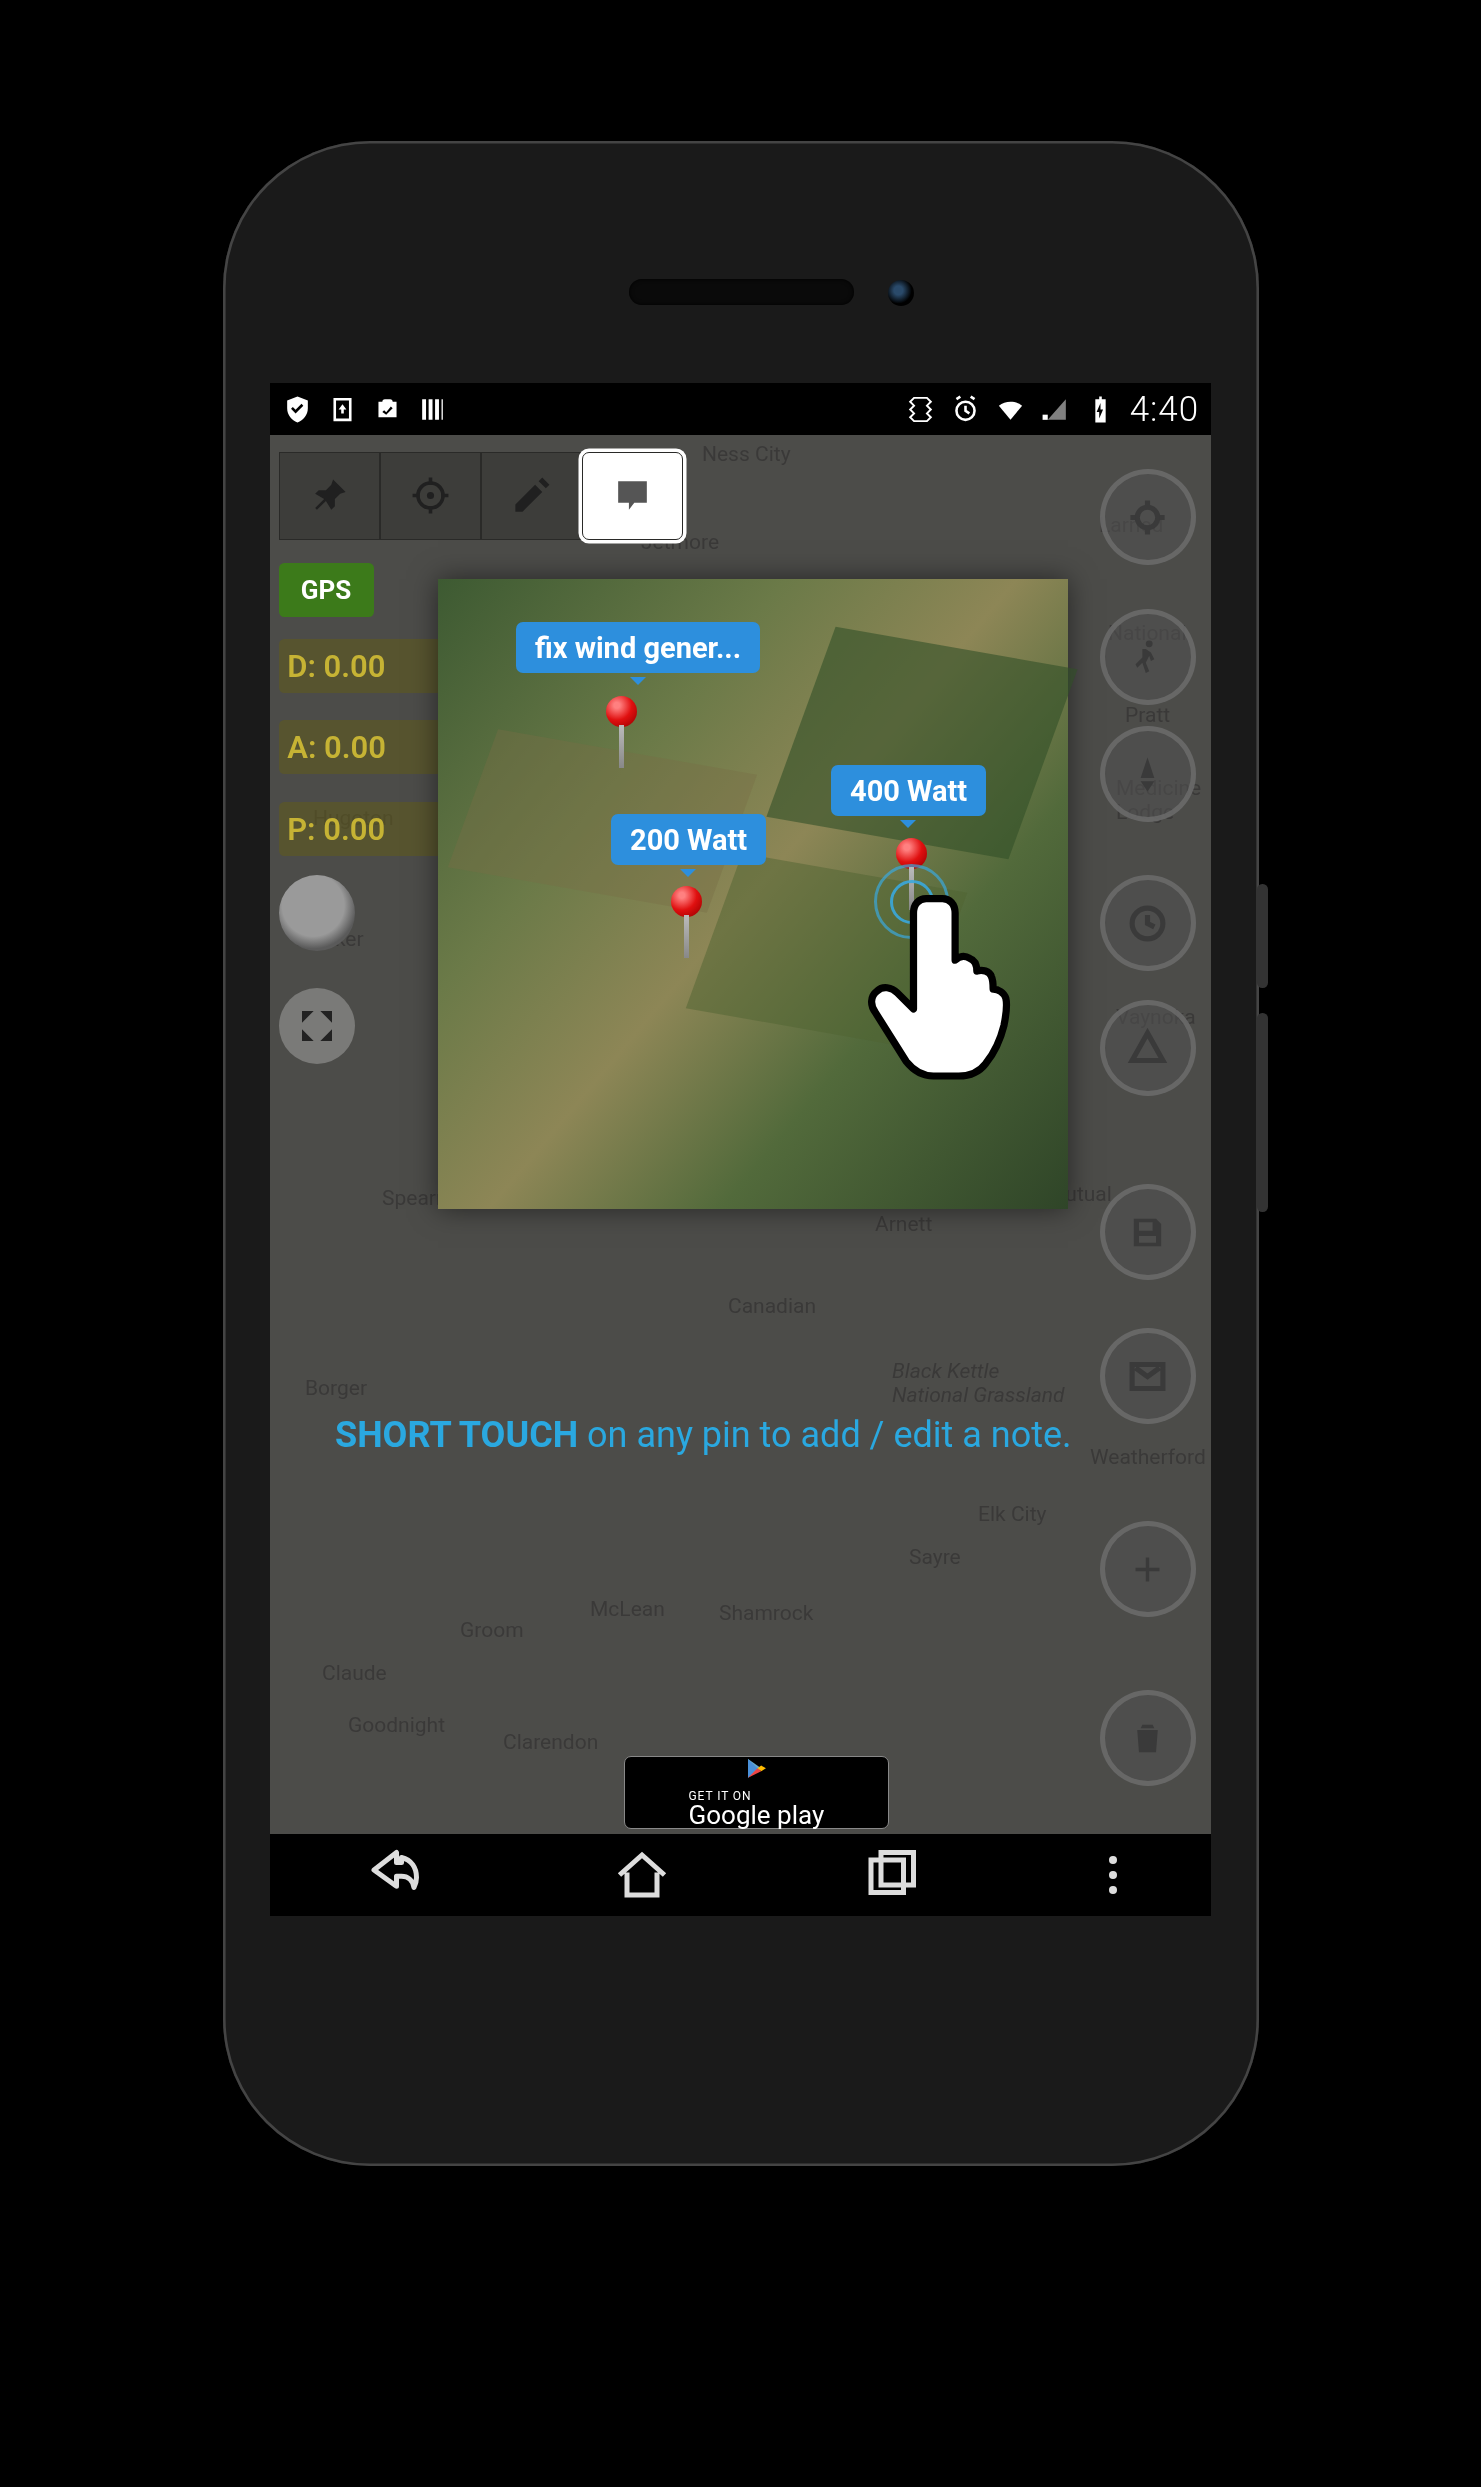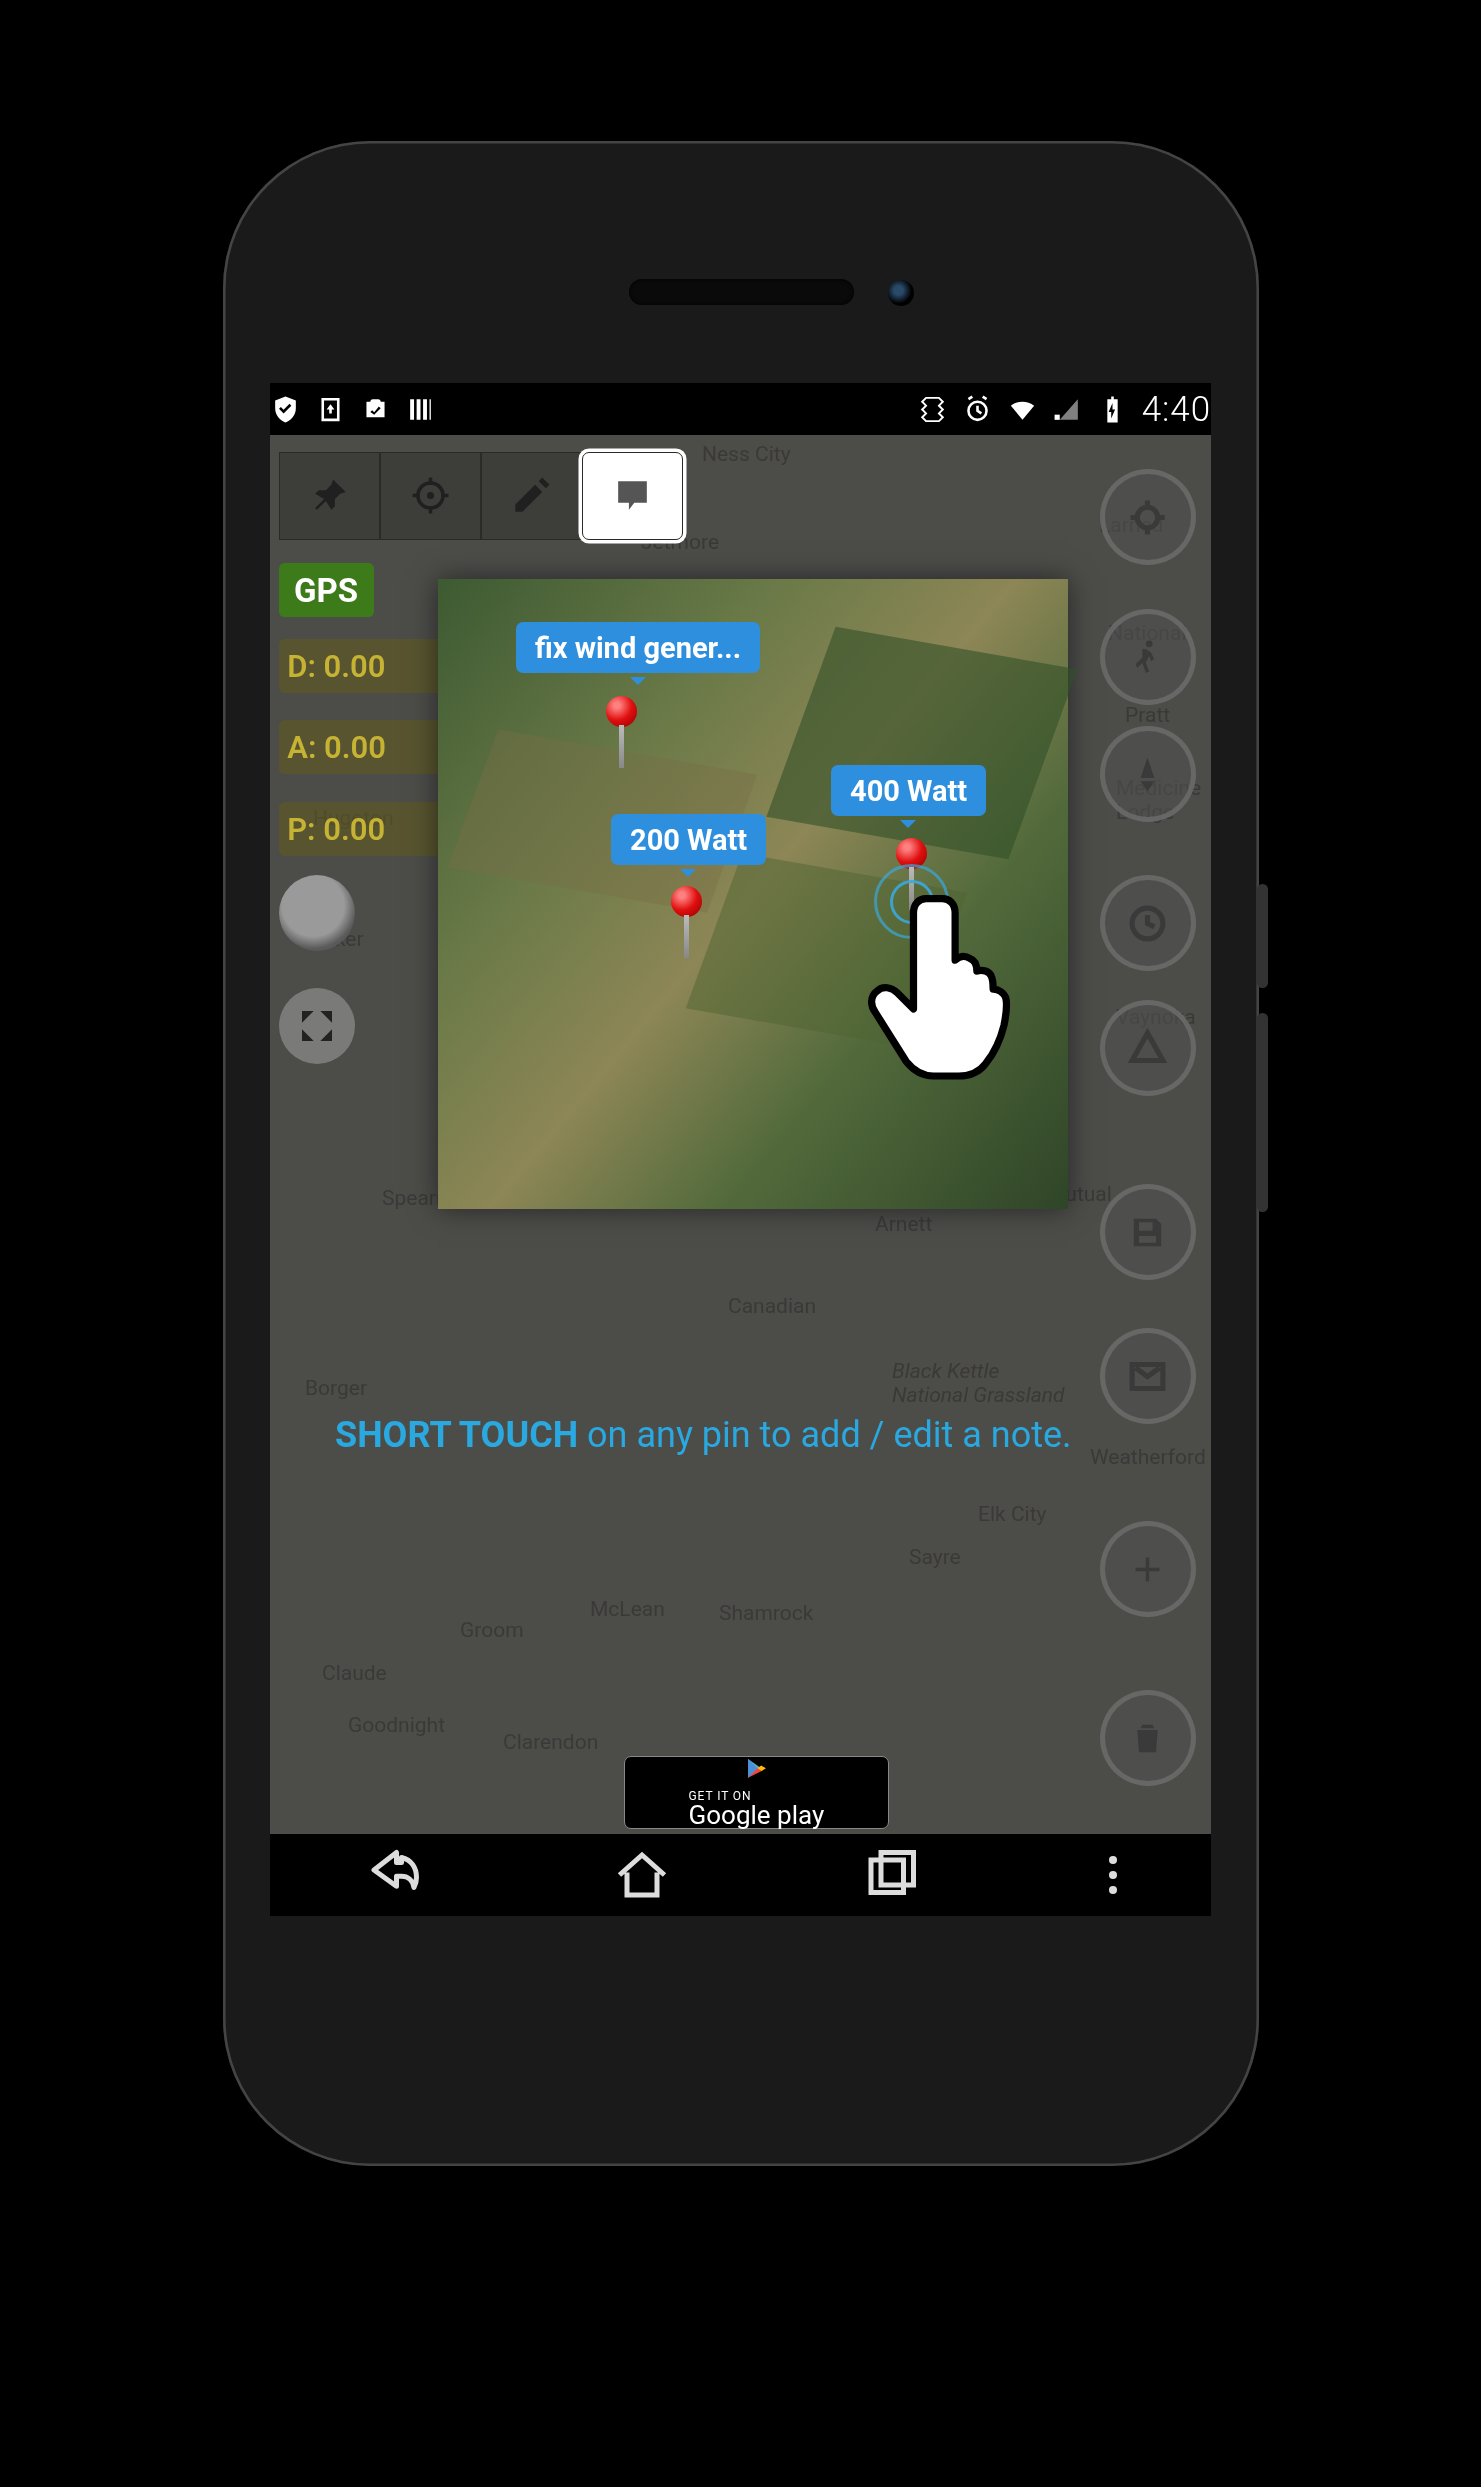--- a/index.html
+++ b/index.html
@@ -1,36 +1,36 @@
 <!DOCTYPE html>
 <html style="font-size:14px"><head>
 <meta charset="utf-8">
 <style>
   html,body{margin:0;padding:0;background:#000;width:1482px;height:2487px;overflow:hidden;font-family:Roboto,Arial,sans-serif;}
   .phone{position:absolute;left:223px;top:141px;width:1036px;height:2025px;border-radius:147px;background:#1a1a1a;box-shadow:0 0 0 2.6px #444 inset,0 0 26px #000;}
   .screen{position:absolute;left:47px;top:242px;width:941px;height:1533px;background:#3b3b38;overflow:hidden;}
   .earpiece{position:absolute;left:406px;top:138px;width:225px;height:26px;border-radius:13px;background:#0a0a0a;box-shadow:inset 0 0 4.3px #000;}
   .camera{position:absolute;left:665px;top:139px;width:26px;height:26px;border-radius:50%;background:radial-gradient(circle at 40% 40%,#2a4a6a 20%,#000 60%);}
   
-  .statusbar{height:52px;background:#000;color:#fff;display:flex;align-items:center;font-size:33px;padding:0 0;}
+  .statusbar{height:52px;background:#000;color:#fff;display:flex;align-items:center;font-size:33px;padding:0 12px;}
   .statusbar .left{display:flex;align-items:center;gap:14px;}
   .statusbar .right{margin-left:auto;display:flex;align-items:center;gap:14px;}
   .statusbar svg{width:31px;height:31px;fill:#fff;}
   .statusbar .clock{font-weight:300;font-size:35px;letter-spacing:0.9px;}
   
   .mapbg{position:absolute;left:0;top:52px;width:100%;height:1399px;background:#d8d5cc;}
   .dim{position:absolute;left:0;top:52px;width:100%;height:1399px;background:rgba(30,30,30,.75);}
   
   .toolbar{position:absolute;left:8.6px;top:65px;height:95px;display:flex;align-items:center;gap:0;}
   .tbtn{width:99px;height:86px;display:flex;align-items:center;justify-content:center;background:#3d3d3a;border:0.9px solid #2a2a28;}
   .tbtn svg{width:43px;height:43px;fill:#202020;}
   .tbtn.active{background:#fff;border-radius:7px;box-shadow:0 0 0 3.5px #fff;}
   .tbtn.active svg{fill:#555;}
   
-  .gps{position:absolute;left:8.6px;top:180px;width:95px;height:54px;background:#3c7a1a;color:#fff;font-weight:bold;font-size:33px;display:flex;align-items:center;justify-content:center;border-radius:5.2px;}
+  .gps{position:absolute;left:8.6px;top:180px;width:95px;height:54px;background:#3c7a1a;color:#fff;font-weight:bold;font-size:26px;display:flex;align-items:center;justify-content:center;border-radius:5.2px;}
   .readout{position:absolute;left:8.6px;width:155px;height:54px;background:rgba(95,90,30,.6);color:#c6b334;font-size:31px;font-weight:600;display:flex;align-items:center;padding-left:8.6px;border-radius:5.2px;overflow:hidden;white-space:nowrap;}
   .r1{top:256px;} .r2{top:337px;} .r3{top:419px;}
   .globe,.expand{position:absolute;left:8.6px;width:76px;height:76px;border-radius:50%;background:rgba(60,60,60,.6);display:flex;align-items:center;justify-content:center;}
   .globe{top:492px;background:radial-gradient(circle at 45% 40%,#9a9a9a 50%,#5a5a5a 70%);}
   .expand{top:605px;background:rgba(230,230,230,.3);}
   .expand svg,.globe svg{width:40px;height:40px;fill:#222;}
   
   .rbtn{position:absolute;right:15.5px;width:86px;height:86px;border-radius:50%;background:rgba(80,80,80,.6);border:5.2px solid rgba(110,110,110,.8);display:flex;align-items:center;justify-content:center;}
   .rbtn svg{width:41px;height:41px;fill:#3a3a3a;}
   .rb1{top:86px;} .rb2{top:226px;} .rb3{top:343px;} .rb4{top:492px;} .rb5{top:617px;}

